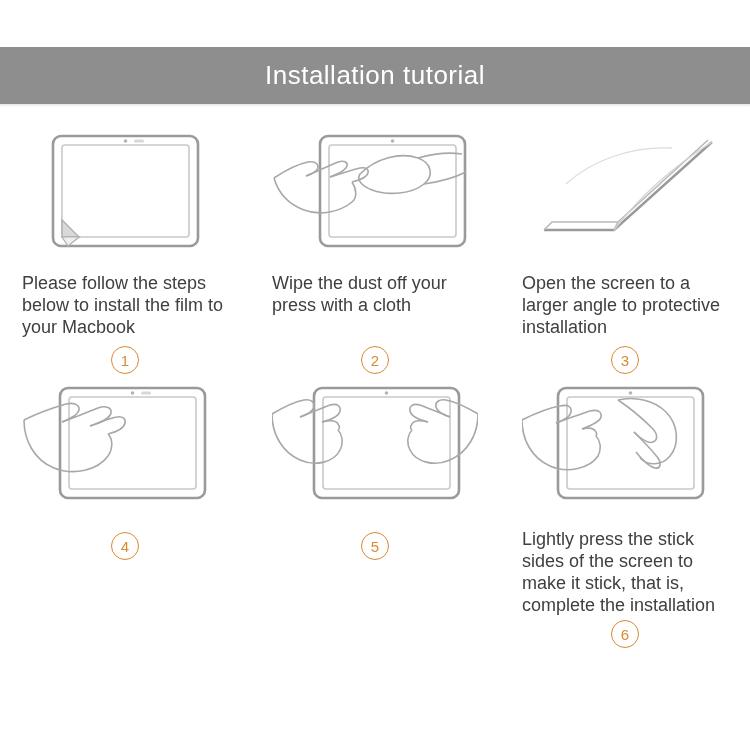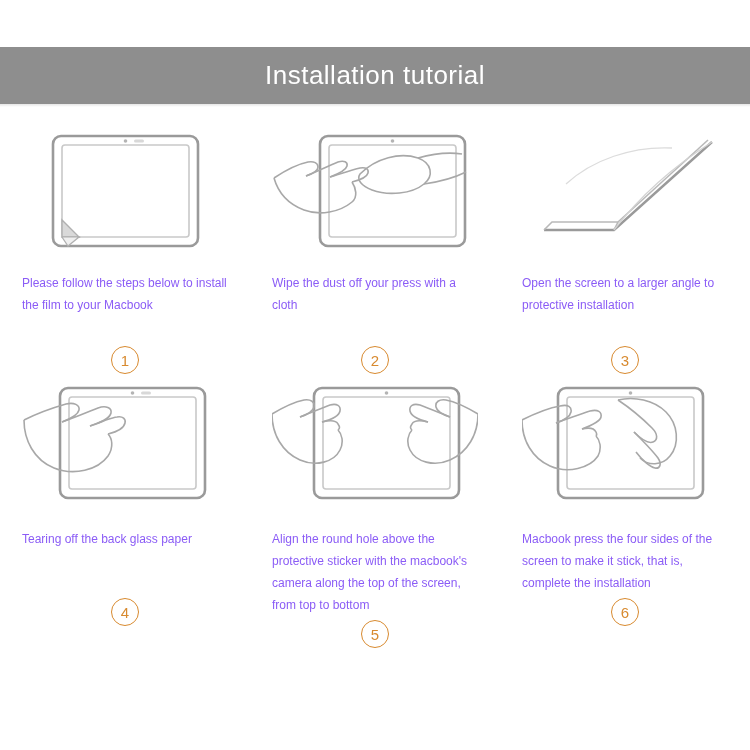--- a/index.html
+++ b/index.html
@@ -52,23 +52,23 @@
     display: flex;
     flex-direction: column;
     align-items: stretch;
   }
   .illus {
     height: 140px;
     position: relative;
     margin-bottom: 14px;
   }
   .caption {
-    font-size: 12px;
+    font-size: 18px;
     line-height: 22px;
-    color: #8b5cf6;
+    color: #404040;
     min-height: 66px;
   }
   .num-wrap {
     display: flex;
     justify-content: center;
     margin-top: 6px;
   }
   .num {
     width: 26px;
     height: 26px;
@@ -177,21 +177,20 @@
           <rect x="38" y="14" width="145" height="110" rx="8" fill="none" stroke="#9a9a9a" stroke-width="2.6"></rect>
           <rect x="47" y="23" width="127" height="92" rx="3" fill="none" stroke="#c9c9c9" stroke-width="1.6"></rect>
           <circle cx="110.5" cy="19" r="1.8" fill="#b4b4b4"></circle>
           <rect x="119" y="17.5" width="10" height="3" rx="1.5" fill="#d8d8d8"></rect>
           <path d="M2 46 C14 40 30 34 44 30 C52 28 58 31 57 36 C56 41 48 45 40 48" fill="none" stroke="#a8a8a8" stroke-width="1.6"></path>
           <path d="M40 48 C52 44 66 38 76 34 C84 31 90 34 89 39 C88 44 78 49 68 52" fill="none" stroke="#a8a8a8" stroke-width="1.6"></path>
           <path d="M68 52 C78 48 88 44 95 43 C101 42 104 45 103 49 C102 54 94 58 86 60" fill="none" stroke="#a8a8a8" stroke-width="1.6"></path>
           <path d="M2 46 C2 66 12 86 32 94 C52 102 76 96 86 82 C92 73 90 64 86 60" fill="none" stroke="#a8a8a8" stroke-width="1.6"></path>
         </svg>
       </div>
-      <div class="caption">Tearing off the back glass paper</div>
       <div class="num-wrap">
         <div class="num">4</div>
       </div>
     </div>
 
     <div class="cell row2">
       <div class="illus">
         <svg width="206" height="140" viewBox="0 0 206 140">
           <rect x="42" y="14" width="145" height="110" rx="8" fill="none" stroke="#9a9a9a" stroke-width="2.6"></rect>
           <rect x="51" y="23" width="127" height="92" rx="3" fill="none" stroke="#c9c9c9" stroke-width="1.6"></rect>
@@ -199,42 +198,41 @@
           <path d="M0 40 C10 34 22 28 32 26 C39 25 43 28 42 33 C41 38 34 41 28 43" fill="none" stroke="#a8a8a8" stroke-width="1.6"></path>
           <path d="M28 43 C38 39 50 34 58 31 C65 29 69 32 68 37 C67 42 58 46 50 48" fill="none" stroke="#a8a8a8" stroke-width="1.6"></path>
           <path d="M0 40 C0 60 10 78 28 86 C44 93 62 88 68 76 C72 68 70 60 66 56" fill="none" stroke="#a8a8a8" stroke-width="1.6"></path>
           <path d="M50 48 C58 46 64 46 66 50 C68 53 68 54 66 56" fill="none" stroke="#a8a8a8" stroke-width="1.6"></path>
           <path d="M206 40 C196 34 184 28 174 26 C167 25 163 28 164 33 C165 38 172 41 178 43" fill="none" stroke="#a8a8a8" stroke-width="1.6"></path>
           <path d="M178 43 C168 39 156 34 148 31 C141 29 137 32 138 37 C139 42 148 46 156 48" fill="none" stroke="#a8a8a8" stroke-width="1.6"></path>
           <path d="M206 40 C206 60 196 78 178 86 C162 93 144 88 138 76 C134 68 136 60 140 56" fill="none" stroke="#a8a8a8" stroke-width="1.6"></path>
           <path d="M156 48 C148 46 142 46 140 50 C138 53 138 54 140 56" fill="none" stroke="#a8a8a8" stroke-width="1.6"></path>
         </svg>
       </div>
-      <div class="caption">Align the round hole above the protective sticker with the macbook's camera along the top of the screen, from top to bottom</div>
       <div class="num-wrap">
         <div class="num">5</div>
       </div>
     </div>
 
     <div class="cell row2">
       <div class="illus">
         <svg width="206" height="140" viewBox="0 0 206 140">
           <rect x="36" y="14" width="145" height="110" rx="8" fill="none" stroke="#9a9a9a" stroke-width="2.6"></rect>
           <rect x="45" y="23" width="127" height="92" rx="3" fill="none" stroke="#c9c9c9" stroke-width="1.6"></rect>
           <circle cx="108.5" cy="19" r="1.8" fill="#b4b4b4"></circle>
           <path d="M0 46 C12 40 26 34 38 32 C46 30 50 33 49 38 C48 43 40 47 34 49" fill="none" stroke="#a8a8a8" stroke-width="1.6"></path>
           <path d="M34 49 C46 45 58 40 68 37 C76 35 80 38 79 43 C78 48 68 52 60 55" fill="none" stroke="#a8a8a8" stroke-width="1.6"></path>
           <path d="M0 46 C0 66 10 84 28 92 C46 100 68 94 76 82 C80 74 78 66 74 62" fill="none" stroke="#a8a8a8" stroke-width="1.6"></path>
           <path d="M60 55 C68 53 72 54 74 58 C75 60 75 61 74 62" fill="none" stroke="#a8a8a8" stroke-width="1.6"></path>
           <path d="M96 26 C108 34 120 44 130 54 C136 60 136 66 131 68 C126 70 118 64 112 58" fill="none" stroke="#a8a8a8" stroke-width="1.6"></path>
           <path d="M112 58 C120 66 130 76 136 84 C140 90 138 95 133 94 C128 93 120 86 114 78" fill="none" stroke="#a8a8a8" stroke-width="1.6"></path>
           <path d="M96 26 C112 22 132 26 144 38 C156 50 158 70 148 82 C140 92 126 92 118 84" fill="none" stroke="#a8a8a8" stroke-width="1.6"></path>
         </svg>
       </div>
-      <div class="caption">Macbook press the four sides of the screen to make it stick, that is, complete the installation</div>
+      <div class="caption">Lightly press the stick sides of the screen to make it stick, that is, complete the installation</div>
       <div class="num-wrap">
         <div class="num">6</div>
       </div>
     </div>
 
   </div>
 
   <div class="bottom-strip"></div>
 </div>
 

